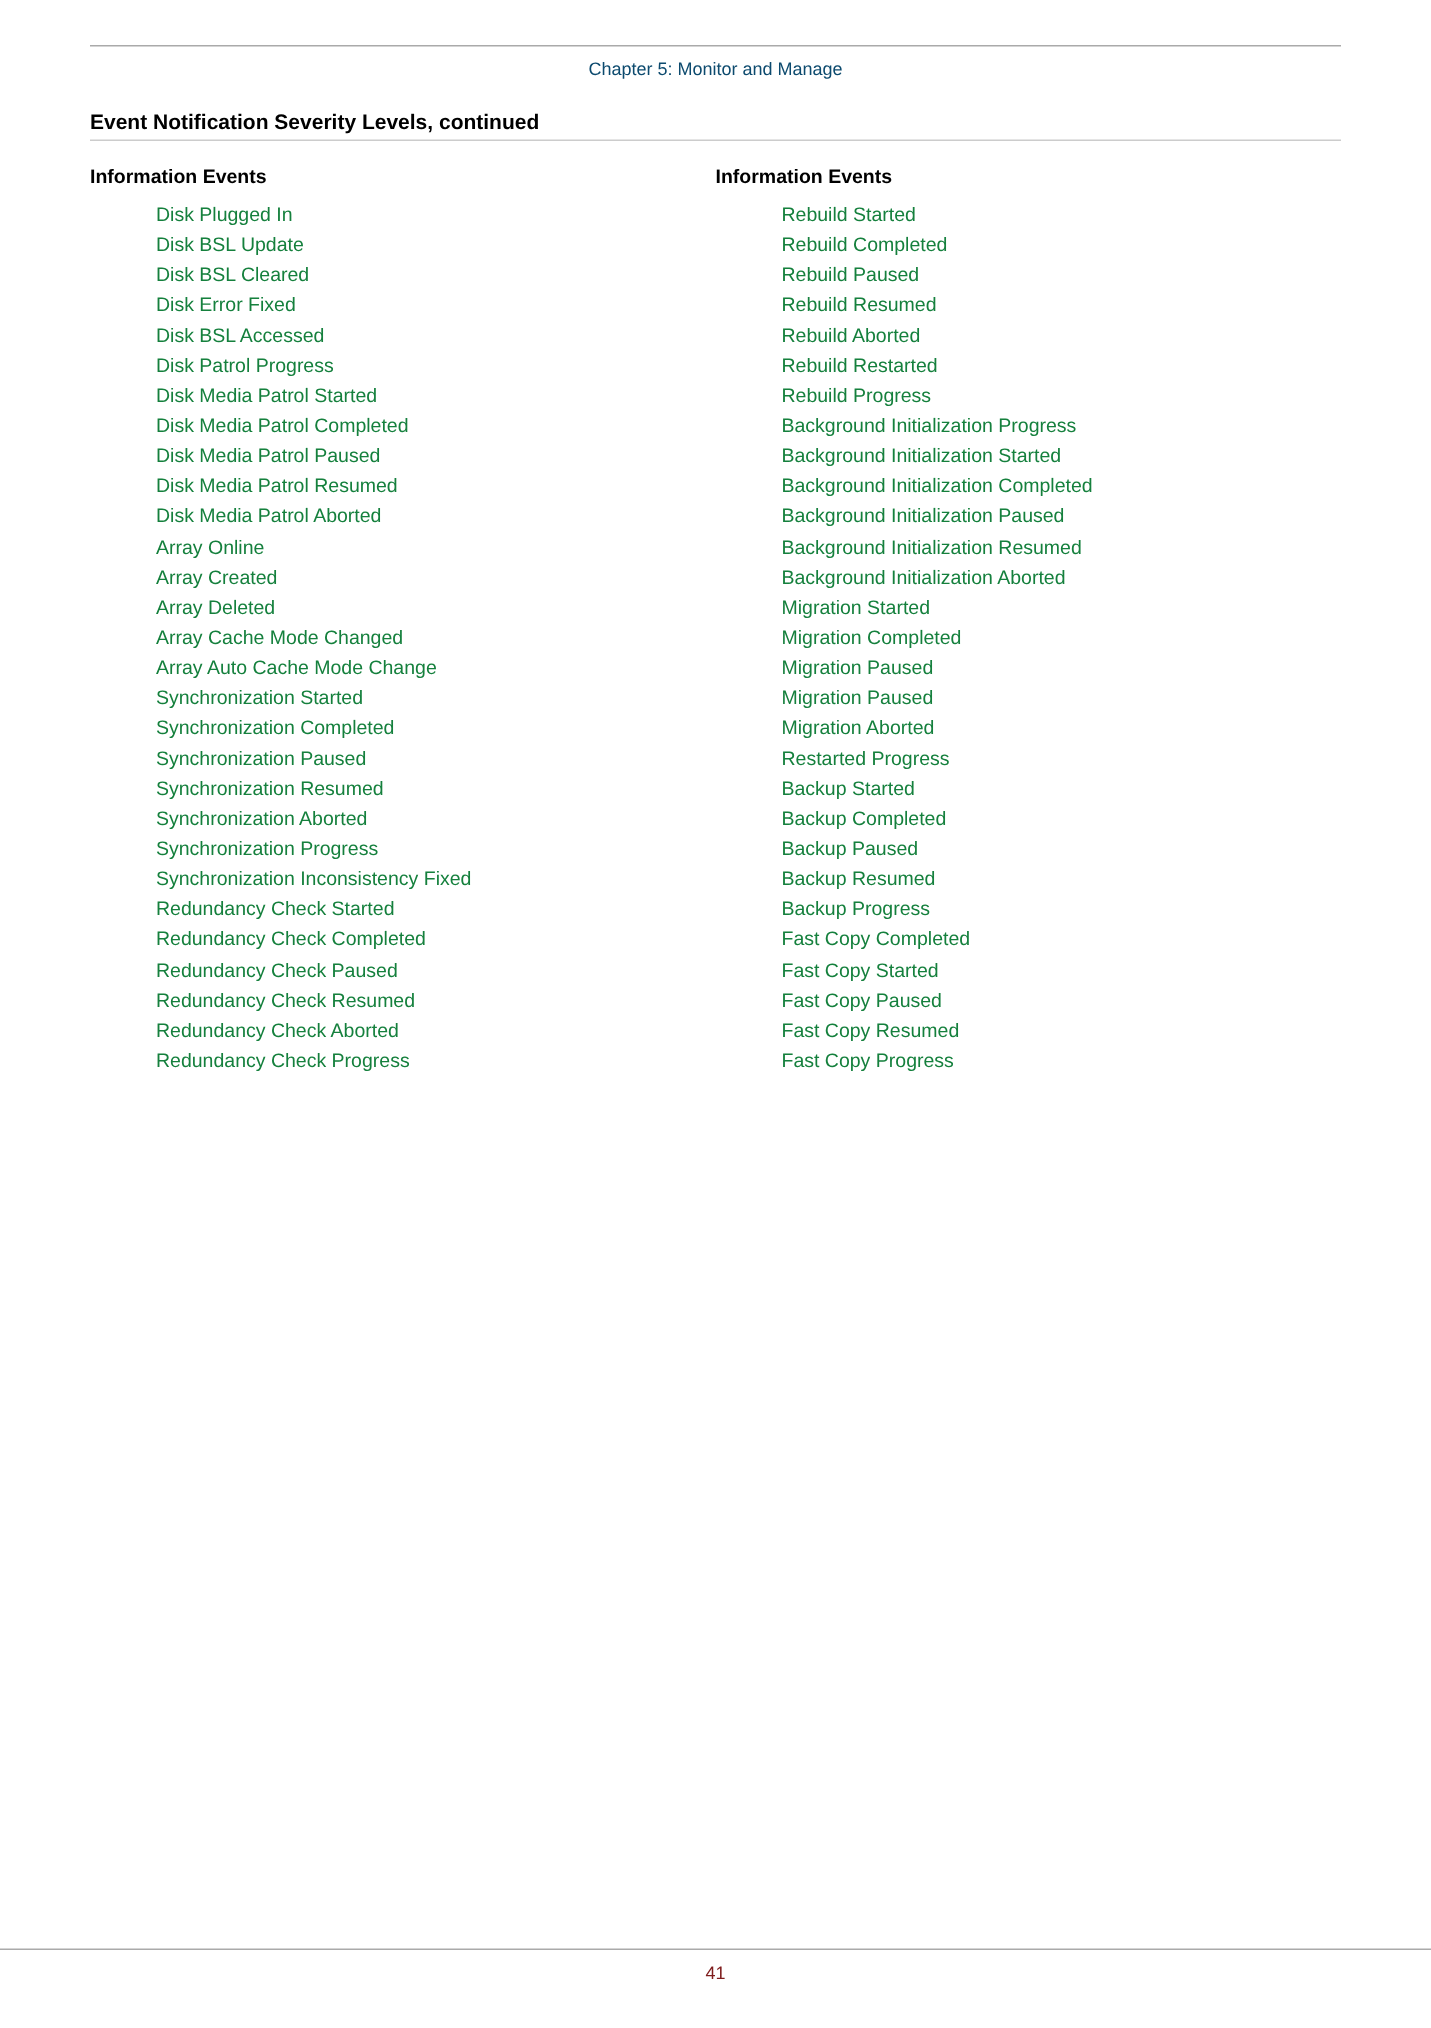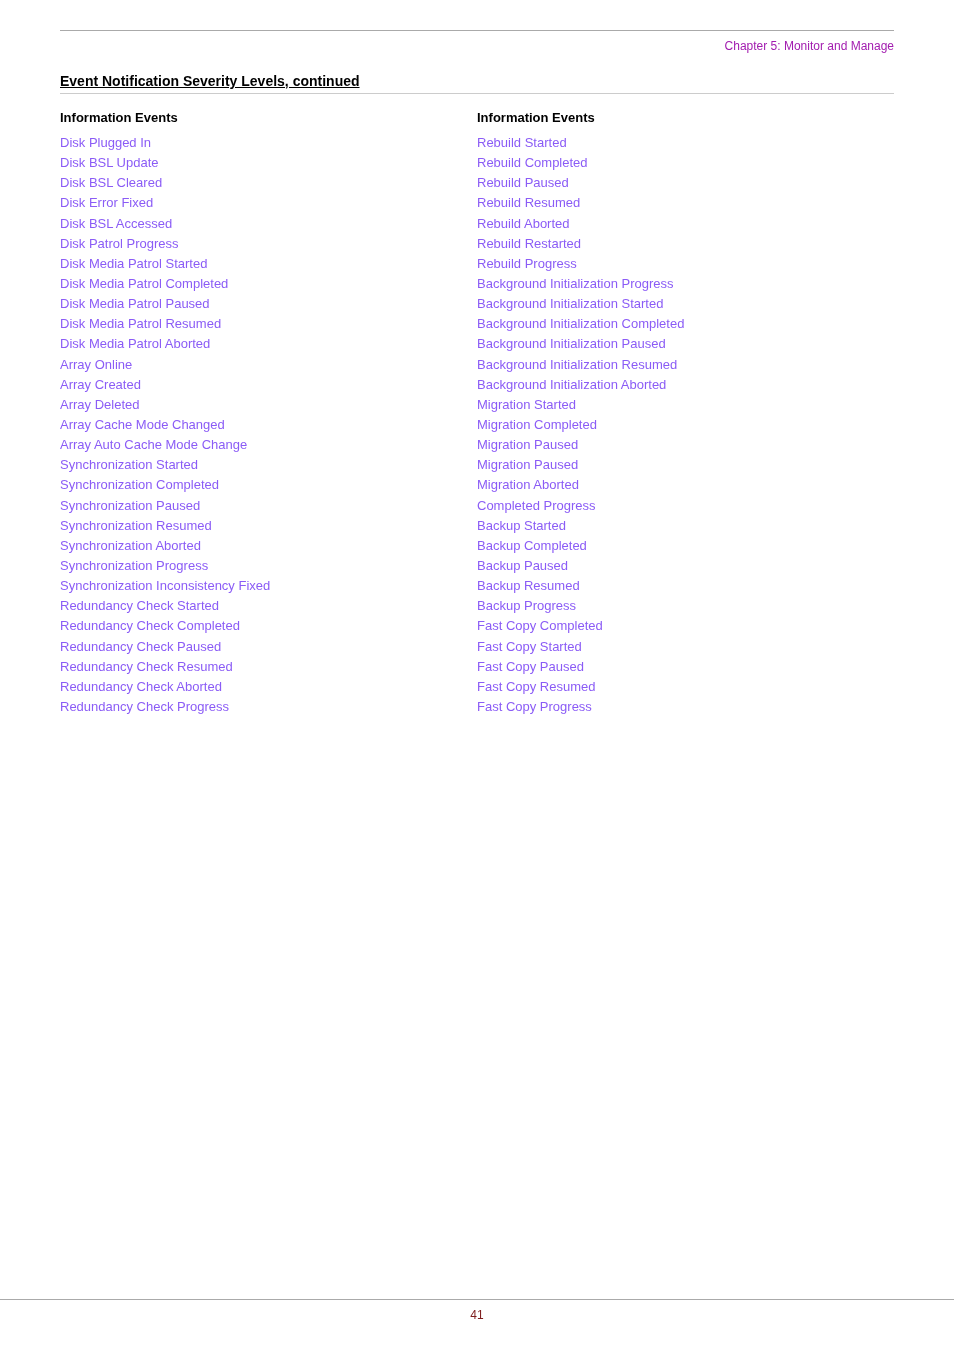--- a/index.html
+++ b/index.html
@@ -24,53 +24,53 @@
       position: relative;
     }
 
     .top-rule {
       border: none;
       border-top: 1px solid #aaaaaa;
       margin-bottom: 8px;
     }
 
     .chapter-header {
-      text-align: right;
+      text-align: center;
       font-size: 12px;
-      color: #a21caf;
+      color: #0c4a6e;
       margin-bottom: 20px;
     }
 
     .section-title {
       font-size: 14px;
       font-weight: bold;
       margin-bottom: 16px;
       border-bottom: 1px solid #cccccc;
       padding-bottom: 4px;
-      text-decoration: underline;
     }
 
     .columns-container {
       display: flex;
     }
 
     .column {
       flex: 1;
     }
 
     .column-header {
       font-weight: bold;
       font-size: 13px;
       margin-bottom: 8px;
     }
 
     .event-item {
       font-size: 13px;
       line-height: 1.55;
-      color: #8b5cf6;
+      color: #15803d;
+      margin-left: 44px;
     }
 
     .page-footer {
       position: absolute;
       bottom: 30px;
       left: 0;
       right: 0;
       text-align: center;
       border-top: 1px solid #aaaaaa;
       padding-top: 8px;
@@ -137,21 +137,21 @@
           <div class="event-item">Background Initialization Started</div>
           <div class="event-item">Background Initialization Completed</div>
           <div class="event-item">Background Initialization Paused</div>
           <div class="event-item">Background Initialization Resumed</div>
           <div class="event-item">Background Initialization Aborted</div>
           <div class="event-item">Migration Started</div>
           <div class="event-item">Migration Completed</div>
           <div class="event-item">Migration Paused</div>
           <div class="event-item">Migration Paused</div>
           <div class="event-item">Migration Aborted</div>
-          <div class="event-item">Completed Progress</div>
+          <div class="event-item">Restarted Progress</div>
           <div class="event-item">Backup Started</div>
           <div class="event-item">Backup Completed</div>
           <div class="event-item">Backup Paused</div>
           <div class="event-item">Backup Resumed</div>
           <div class="event-item">Backup Progress</div>
           <div class="event-item">Fast Copy Completed</div>
           <div class="event-item">Fast Copy Started</div>
           <div class="event-item">Fast Copy Paused</div>
           <div class="event-item">Fast Copy Resumed</div>
           <div class="event-item">Fast Copy Progress</div>

